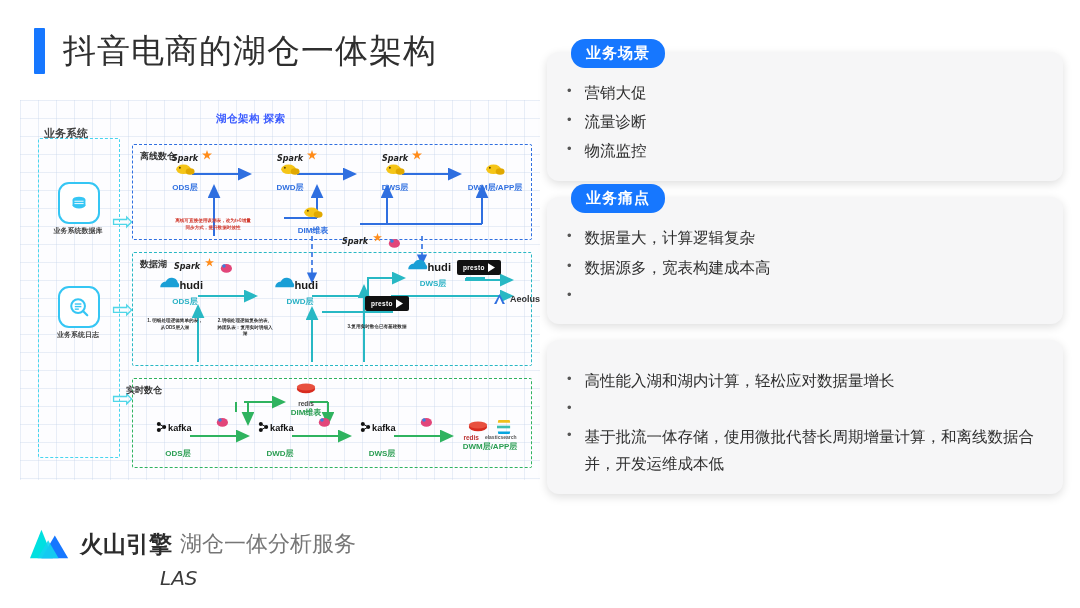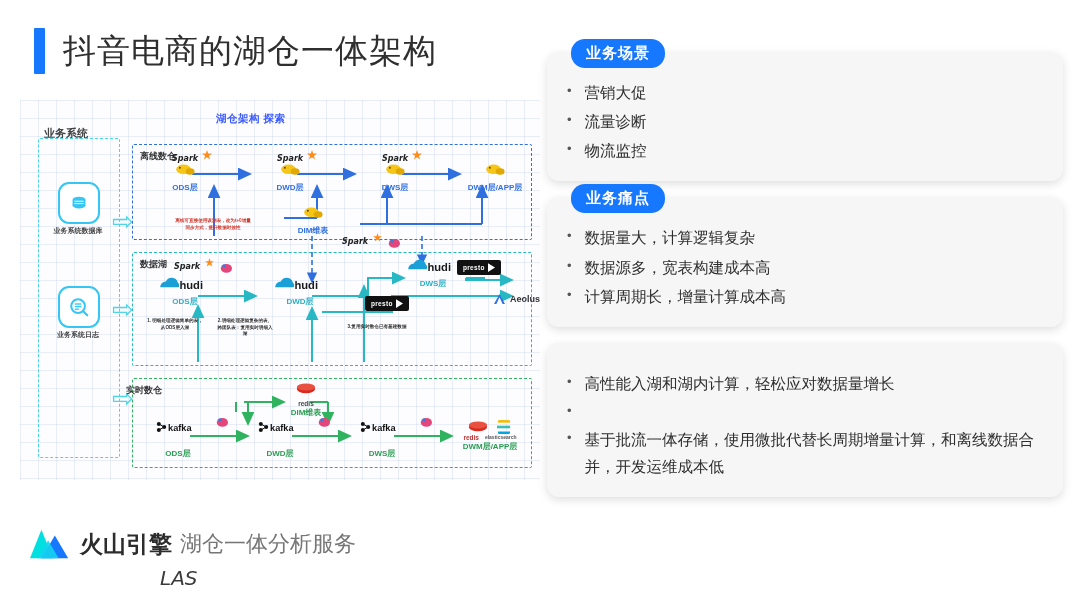--- a/index.html
+++ b/index.html
@@ -413,21 +413,20 @@
       <li>
           <span class="dot">•</span>
           <span class="b-text">数据量大，计算逻辑复杂</span>
         </li>
       <li>
           <span class="dot">•</span>
           <span class="b-text">数据源多，宽表构建成本高</span>
         </li>
       <li>
           <span class="dot">•</span>
-          <span class="b-text">计算周期长，增量计算成本高</span>
         </li>
     </ul>
   </div>
 
   <div class="card">
     <ul class="bullets">
       <li>
           <span class="dot">•</span>
           <span class="b-text">高性能入湖和湖内计算，轻松应对数据量增长</span>
         </li>

